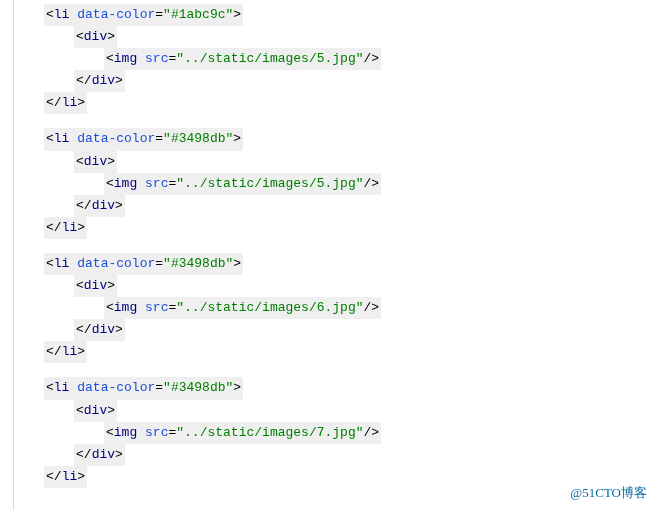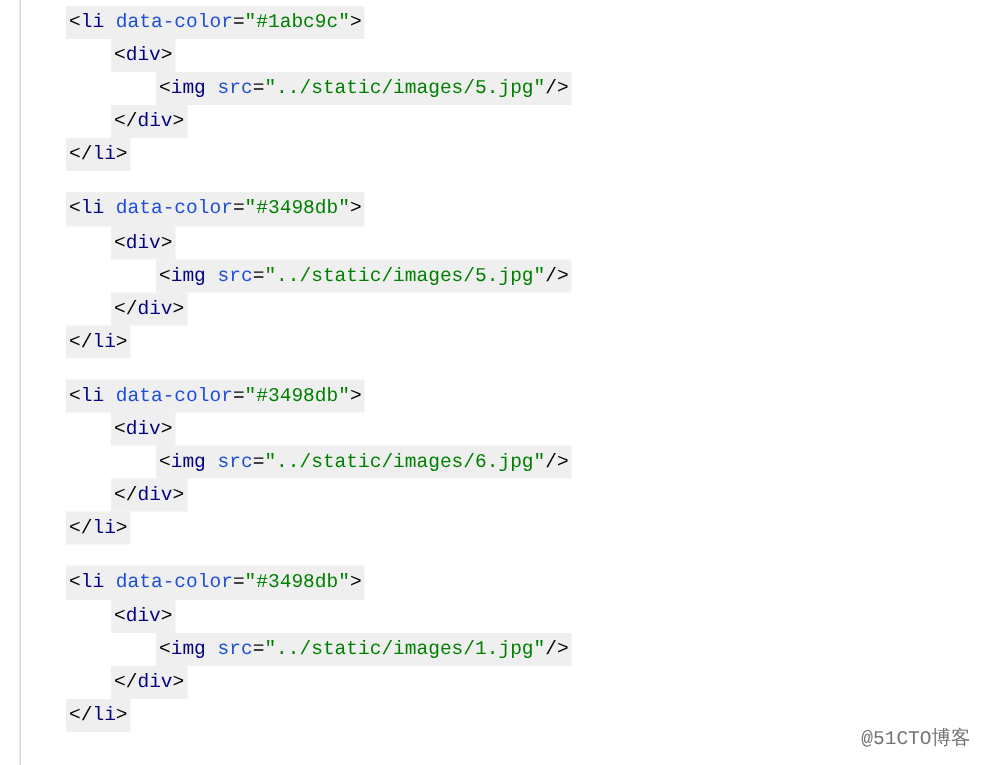--- a/index.html
+++ b/index.html
@@ -37,22 +37,22 @@
     padding: 0 2px;
   }
   .punct { color: #000; }
   .tag   { color: #000080; }
   .attr  { color: #1d4ed8; }
   .val   { color: #008000; }
   .watermark {
     position: absolute;
     right: 8px;
     bottom: 6px;
-    color: #737373;
-    font-family: Liberation Mono, monospace;
+    color: #0369a1;
+    font-family: Liberation Serif, serif;
     font-size: 13px;
     pointer-events: none;
   }
 </style>
 </head>
 <body>
 
 <div class="gutter"></div>
 
 <div class="code-area">
@@ -77,20 +77,20 @@
     <div class="line i1"><span class="hl"><span class="punct">&lt;</span><span class="tag">li</span> <span class="attr">data-color</span><span class="punct">=</span><span class="val"><span>"</span><span>#3498db</span><span>"</span></span><span class="punct">&gt;</span></span></div>
     <div class="line i2"><span class="hl"><span class="punct">&lt;</span><span class="tag">div</span><span class="punct">&gt;</span></span></div>
     <div class="line i3"><span class="hl"><span class="punct">&lt;</span><span class="tag">img</span> <span class="attr">src</span><span class="punct">=</span><span class="val"><span>"</span><span>../static/images/6.jpg</span><span>"</span></span><span class="punct">/&gt;</span></span></div>
     <div class="line i2"><span class="hl"><span class="punct">&lt;</span><span class="punct">/</span><span class="tag">div</span><span class="punct">&gt;</span></span></div>
     <div class="line i1"><span class="hl"><span class="punct">&lt;</span><span class="punct">/</span><span class="tag">li</span><span class="punct">&gt;</span></span></div>
   </div>
 
   <div class="block">
     <div class="line i1"><span class="hl"><span class="punct">&lt;</span><span class="tag">li</span> <span class="attr">data-color</span><span class="punct">=</span><span class="val"><span>"</span><span>#3498db</span><span>"</span></span><span class="punct">&gt;</span></span></div>
     <div class="line i2"><span class="hl"><span class="punct">&lt;</span><span class="tag">div</span><span class="punct">&gt;</span></span></div>
-    <div class="line i3"><span class="hl"><span class="punct">&lt;</span><span class="tag">img</span> <span class="attr">src</span><span class="punct">=</span><span class="val"><span>"</span><span>../static/images/1.jpg</span><span>"</span></span><span class="punct">/&gt;</span></span></div>
+    <div class="line i3"><span class="hl"><span class="punct">&lt;</span><span class="tag">img</span> <span class="attr">src</span><span class="punct">=</span><span class="val"><span>"</span><span>../static/images/7.jpg</span><span>"</span></span><span class="punct">/&gt;</span></span></div>
     <div class="line i2"><span class="hl"><span class="punct">&lt;</span><span class="punct">/</span><span class="tag">div</span><span class="punct">&gt;</span></span></div>
     <div class="line i1"><span class="hl"><span class="punct">&lt;</span><span class="punct">/</span><span class="tag">li</span><span class="punct">&gt;</span></span></div>
   </div>
 
 </div>
 
 <div class="watermark">@51CTO博客</div>
 
 </body></html>

